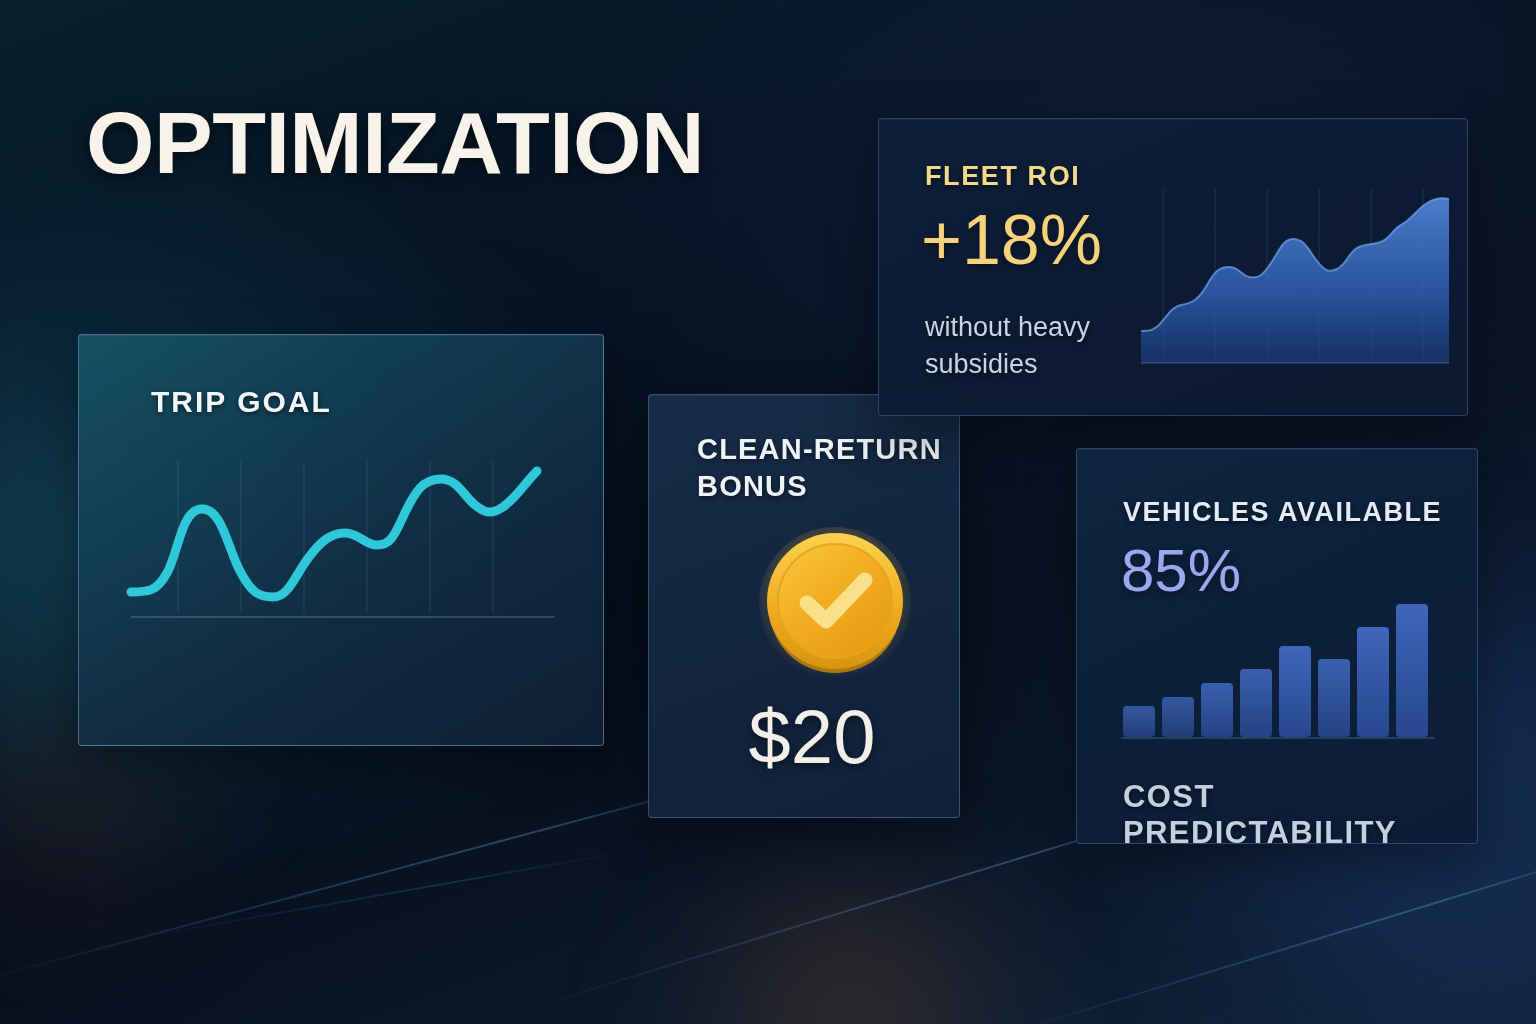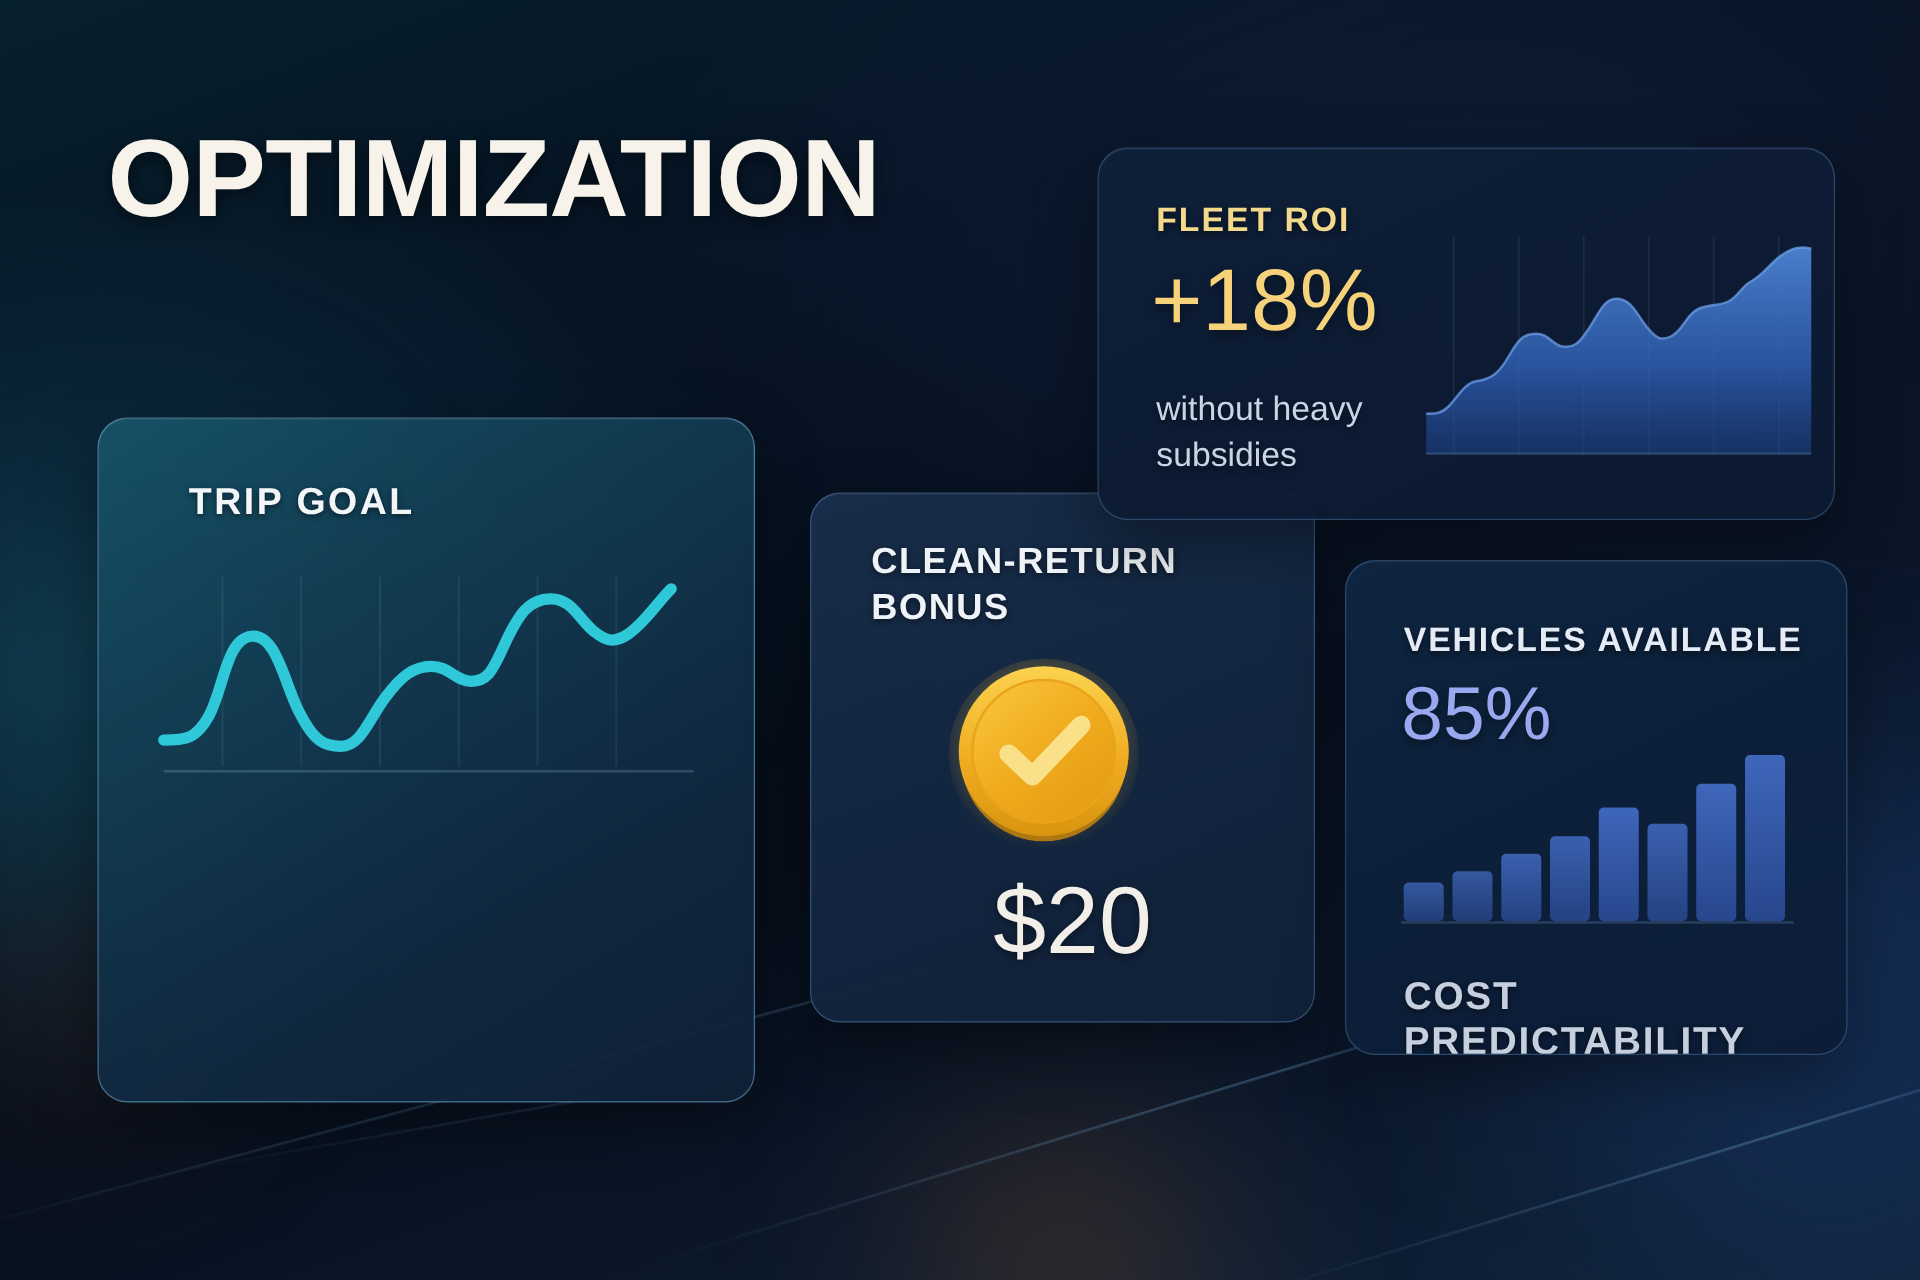--- a/index.html
+++ b/index.html
@@ -29,43 +29,43 @@
   .glow-blue{ left:1150px; top:560px; width:600px; height:560px;
       background:radial-gradient(circle, rgba(30,64,122,.45) 0%, rgba(14,32,66,0) 70%); }
   .streaks{ position:absolute; inset:0; overflow:hidden; pointer-events:none; }
   .streak{ position:absolute; height:2px; background:linear-gradient(90deg,
       rgba(120,175,225,0) 0%, rgba(120,180,230,.22) 40%, rgba(130,190,240,.30) 65%, rgba(120,175,225,0) 100%);
       transform-origin:left center; filter:blur(.6px); }
 
   
   .card{
     position:absolute;
-    border-radius:24px;
+    border-radius:4px;
     border:1.6px solid rgba(110,160,215,.38);
     box-shadow:0 18px 50px rgba(0,0,0,.38), inset 0 1px 0 rgba(255,255,255,.05);
     overflow:hidden;
   }
 
   
   #card-trip{
-    left:78px; top:334px; width:526px; height:548px;
+    left:78px; top:334px; width:526px; height:412px;
     background:linear-gradient(150deg, rgba(24,84,104,.92) 0%, rgba(19,64,86,.9) 28%,
                rgba(17,44,68,.92) 62%, rgba(16,32,54,.94) 100%);
     border-color:rgba(126,178,214,.50);
   }
   .trip-title{
     position:absolute; left:72px; top:50px;
     font-size:30px; font-weight:700; letter-spacing:2.0px; color:#f2f6f8;
     text-shadow:0 2px 5px rgba(0,0,0,.55);
   }
   .trip-chart{ position:absolute; left:44px; top:118px; width:440px; height:180px; }
 
   
   #card-bonus{
-    left:648px; top:394px; width:404px; height:424px;
+    left:648px; top:394px; width:312px; height:424px;
     background:linear-gradient(160deg, rgba(25,47,76,.95) 0%, rgba(20,40,66,.96) 45%, rgba(17,34,58,.96) 100%);
     border-color:rgba(105,150,200,.40);
   }
   .bonus-title{
     position:absolute; left:48px; top:36px; width:290px;
     font-size:29px; font-weight:700; letter-spacing:1.2px; line-height:1.26; color:#eef3f8;
     text-shadow:0 2px 5px rgba(0,0,0,.55);
   }
   .coin-wrap{ position:absolute; left:106px; top:128px; width:160px; height:160px; }
   .bonus-amount{

